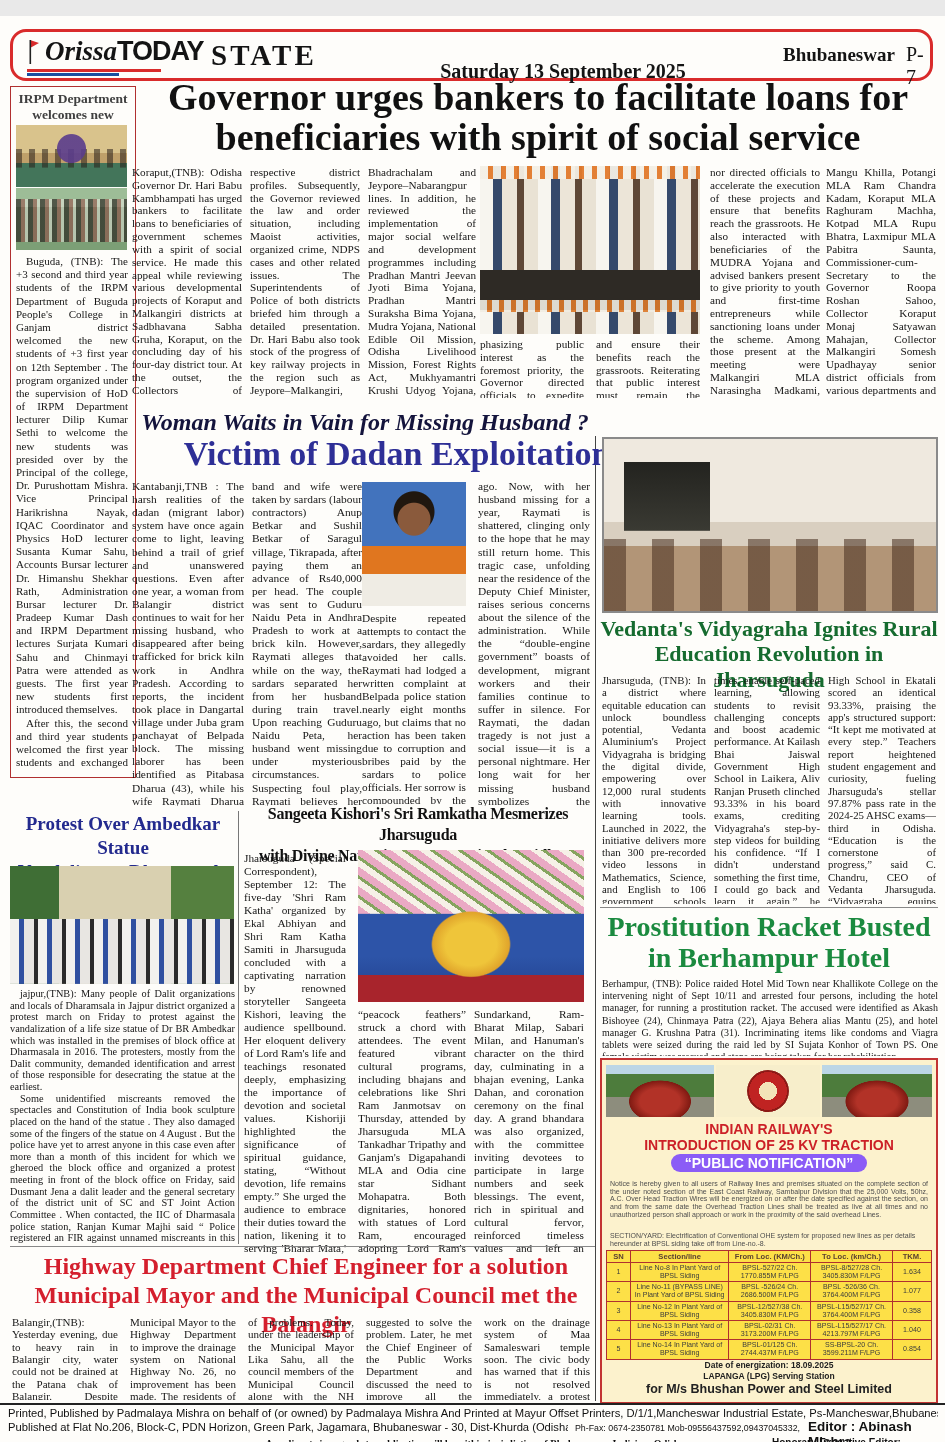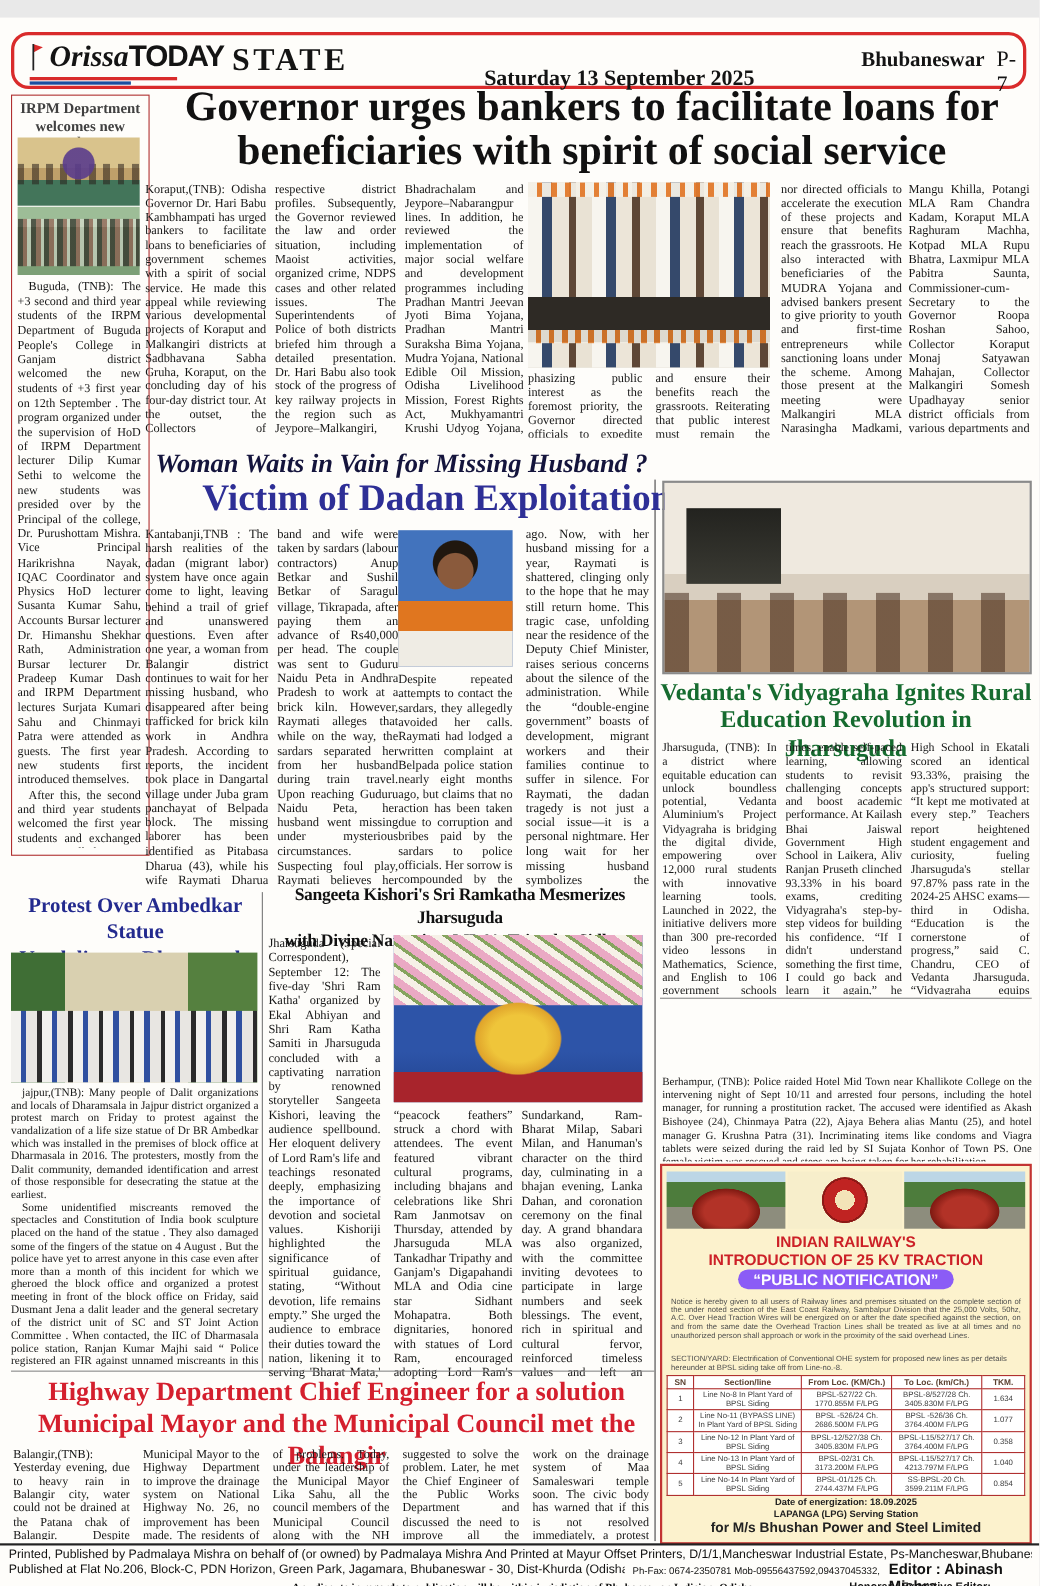--- a/index.html
+++ b/index.html
@@ -65,21 +65,21 @@
     radial-gradient(ellipse at 50% 70%, #b23227 0 26%, #801a12 40%, transparent 41%),
     linear-gradient(180deg,#bcd6e6 0 18%, #4d7c3c 18% 62%, #8d8d7d 62% 100%);}
   .ph-crest{background:#f7eecb;display:flex;align-items:center;justify-content:center;}
   .crest-ring{width:42px;height:42px;border-radius:50%;
     background:radial-gradient(circle,#f3e3b8 0 9px,#c02322 9px 19px,#8d1916 19px 21px,transparent 21px);}
   
   .ad{background:#fcf2cd;border:2px solid #c23333;}
   .ad-red{color:#cc2027;}
   .pill{display:inline-block;background:#8b5cf6;color:#fff;border-radius:12px;padding:1px 14px;font-weight:bold;}
   .ad-table{border-collapse:collapse;width:326px;font-family:"Liberation Sans",sans-serif;}
-  .ad-table td,.ad-table th{border:1px solid #b03030;padding:1px 2px;text-align:center;vertical-align:middle;background:#ffffff;}
+  .ad-table td,.ad-table th{border:1px solid #b03030;padding:1px 2px;text-align:center;vertical-align:middle;background:#fde047;}
   .ad-table th{font-size:7.6px;color:#5b4130;font-weight:bold;}
   .ad-table td{font-size:7.1px;color:#3c3c3c;line-height:1.15;}
   .footer-bar{background:#7c1113;}
 </style>
 </head>
 <body>
 
 <div class="page">
 
   <div class="abs mast" style="left:10px;top:13px;width:917px;height:46px;">
@@ -139,20 +139,24 @@
   <div class="ph ph-vedanta" style="left:602px;top:421px;width:332px;height:172px;"></div>
   <div class="abs serifB hl-green ctr" style="left:600px;top:600px;width:338px;font-size:22px;line-height:1.15;">
     <div>Vedanta's Vidyagraha Ignites Rural</div>
     <div>Education Revolution in Jharsuguda</div>
   </div>
   <div class="abs just" style="left:602px;top:658px;width:104px;height:230px;font-size:10.8px;line-height:1.14;">Jharsuguda, (TNB): In a district where equitable education can unlock boundless potential, Vedanta Aluminium's Project Vidyagraha is bridging the digital divide, empowering over 12,000 rural students with innovative learning tools. Launched in 2022, the initiative delivers more than 300 pre-recorded video lessons in Mathematics, Science, and English to 106 government schools across five blocks. These supplemental modules, accessed over 21,000</div>
   <div class="abs just" style="left:714px;top:658px;width:106px;height:230px;font-size:10.8px;line-height:1.14;">times, enable self-paced learning, allowing students to revisit challenging concepts and boost academic performance. At Kailash Bhai Jaiswal Government High School in Laikera, Aliv Ranjan Pruseth clinched 93.33% in his board exams, crediting Vidyagraha's step-by-step videos for building his confidence. “If I didn't understand something the first time, I could go back and learn it again,” he shared. Similarly, Madhusmita Dalai from Municipal</div>
   <div class="abs just" style="left:828px;top:658px;width:108px;height:230px;font-size:10.8px;line-height:1.14;">High School in Ekatali scored an identical 93.33%, praising the app's structured support: “It kept me motivated at every step.” Teachers report heightened student engagement and curiosity, fueling Jharsuguda's stellar 97.87% pass rate in the 2024-25 AHSC exams—third in Odisha. “Education is the cornerstone of progress,” said C. Chandru, CEO of Vedanta Jharsuguda. “Vidyagraha equips youth to dream beyond limits.”</div>
   <div class="abs hrule" style="left:600px;top:891px;width:338px;"></div>
 
+  <div class="abs serifB hl-green2 ctr" style="left:600px;top:895px;width:338px;font-size:28px;line-height:1.12;">
+    <div>Prostitution Racket Busted</div>
+    <div>in Berhampur Hotel</div>
+  </div>
   <div class="abs just" style="left:602px;top:962px;width:336px;height:78px;font-size:10px;line-height:1.22;">Berhampur, (TNB): Police raided Hotel Mid Town near Khallikote College on the intervening night of Sept 10/11 and arrested four persons, including the hotel manager, for running a prostitution racket.  The accused were identified as Akash Bishoyee (24), Chinmaya Patra (22), Ajaya Behera alias Mantu (25), and hotel manager G. Krushna Patra (31). Incriminating items like condoms and Viagra tablets were seized during the raid led by SI Sujata Konhor of Town PS. One female victim was rescued and steps are being taken for her rehabilitation.</div>
 
   <div class="abs ad" style="left:600px;top:1042px;width:334px;height:342px;">
     <div class="ph ph-train" style="left:4px;top:5px;width:108px;height:52px;"></div>
     <div class="ph ph-crest" style="left:114px;top:5px;width:104px;height:52px;">
       <div class="crest-ring"></div>
     </div>
     <div class="ph ph-train" style="left:220px;top:5px;width:110px;height:52px;"></div>
     <div class="abs sans ad-red ctr" style="left:0;top:61px;width:100%;font-size:14px;font-weight:bold;">INDIAN RAILWAY'S</div>
     <div class="abs sans ad-red ctr" style="left:0;top:77px;width:100%;font-size:14px;font-weight:bold;">INTRODUCTION OF 25 KV TRACTION</div>

